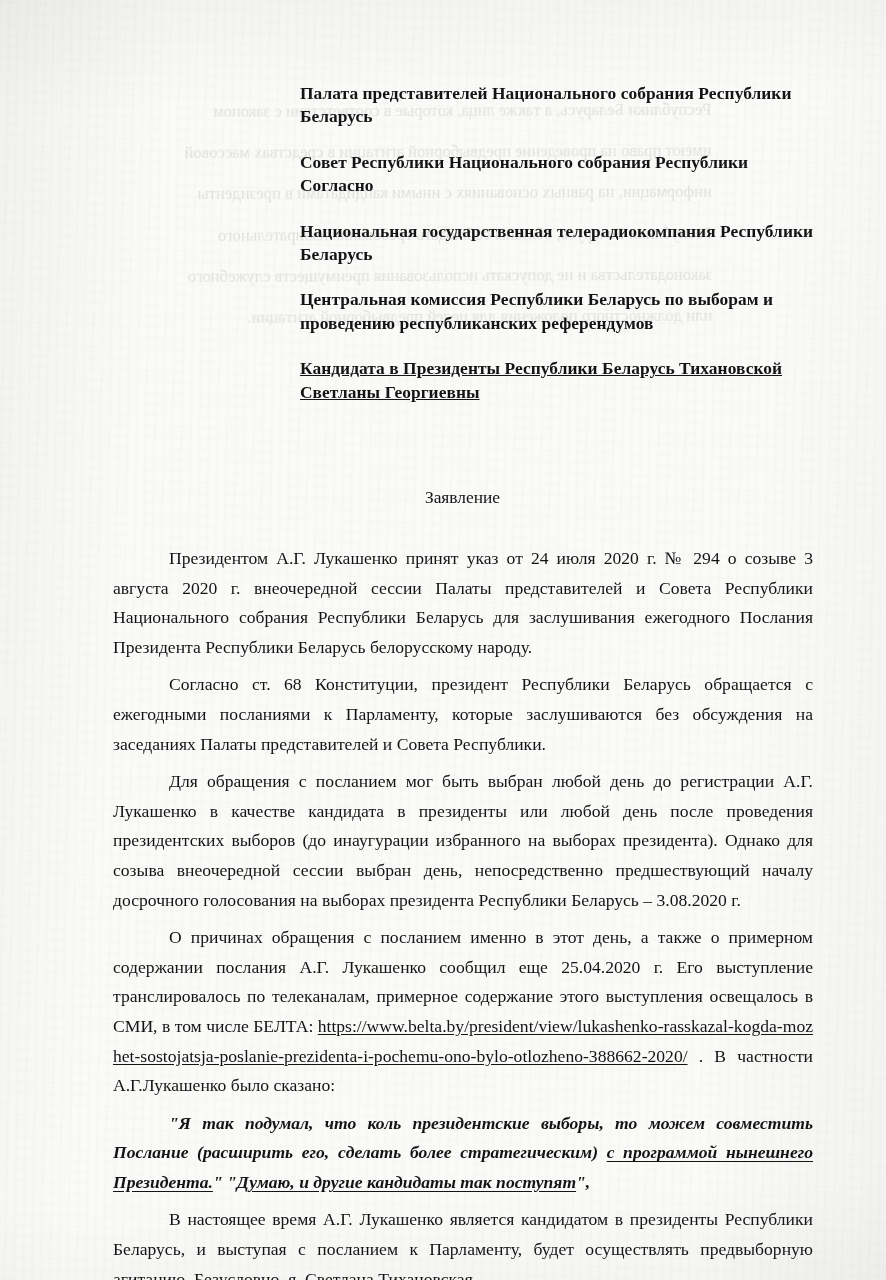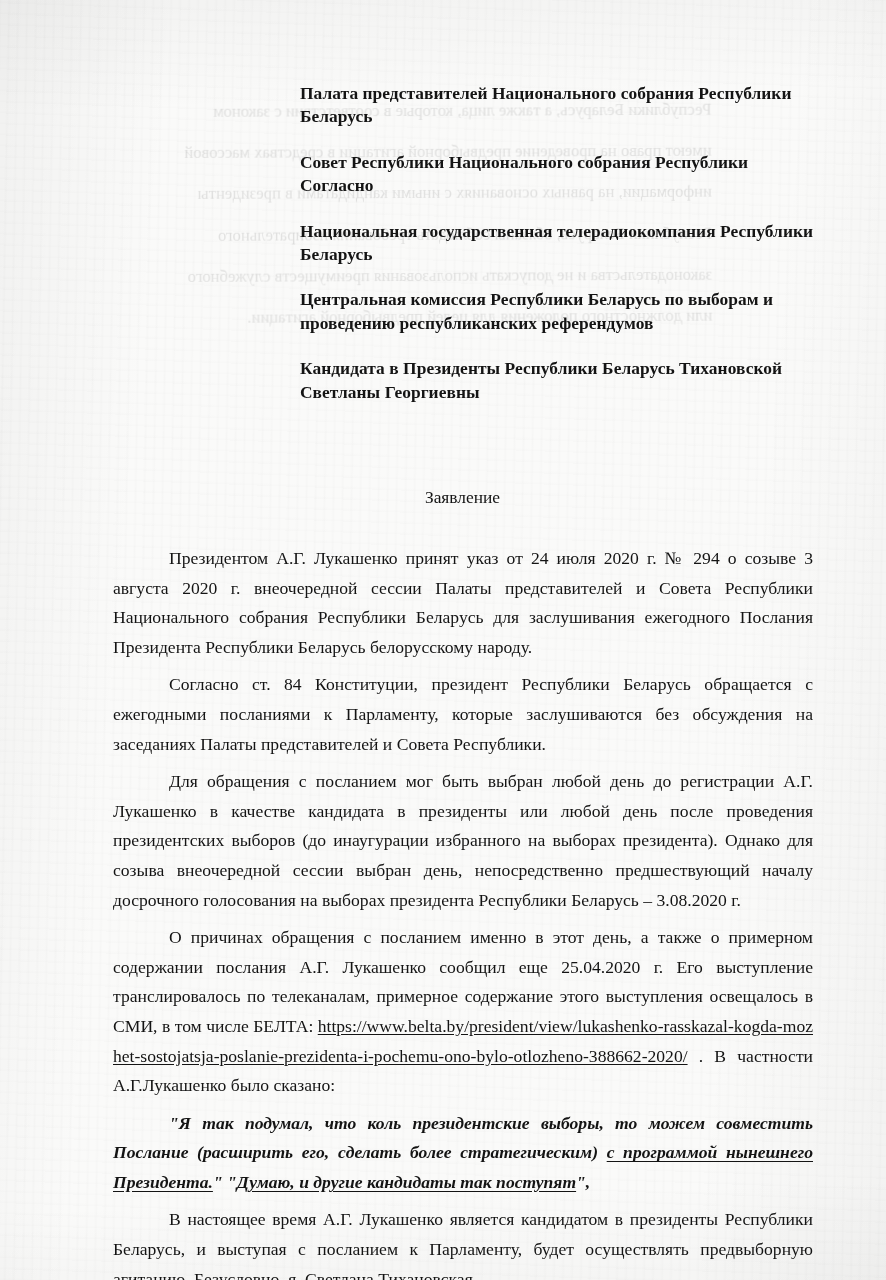--- a/index.html
+++ b/index.html
@@ -64,21 +64,21 @@
     top: 82px;
     width: 520px;
   }
   .addressee-entry {
     font-weight: bold;
     font-size: 17.4px;
     line-height: 23.4px;
     margin: 0 0 22px 0;
     letter-spacing: 0.05px;
   }
-  .addressee-entry:last-child { margin-bottom: 0; }
+  .addressee-entry:last-child { margin-bottom: 0; text-decoration: underline; }
 
   
   .doc-title {
     position: absolute;
     left: 105px;
     top: 486px;
     width: 715px;
     text-align: center;
     font-weight: normal;
     font-size: 17.4px;
@@ -141,21 +141,21 @@
       <p class="addressee-entry">Центральная комиссия Республики Беларусь по выборам и проведению республиканских референдумов</p>
       <p class="addressee-entry">Кандидата  в Президенты Республики Беларусь Тихановской Светланы Георгиевны</p>
     </div>
 
     <div class="doc-title">Заявление</div>
 
     <div class="body-block">
 
       <p>Президентом А.Г. Лукашенко принят указ от 24 июля 2020 г. № 294 о созыве 3 августа 2020 г. внеочередной сессии Палаты представителей и Совета Республики Национального собрания Республики Беларусь для заслушивания ежегодного Послания Президента Республики Беларусь белорусскому народу.</p>
 
-      <p>Согласно ст. 84 Конституции, президент Республики Беларусь обращается с ежегодными посланиями к Парламенту, которые заслушиваются без обсуждения на заседаниях Палаты представителей и Совета Республики.</p>
+      <p>Согласно ст. 68 Конституции, президент Республики Беларусь обращается с ежегодными посланиями к Парламенту, которые заслушиваются без обсуждения на заседаниях Палаты представителей и Совета Республики.</p>
 
       <p>Для обращения с посланием мог быть выбран любой день до регистрации А.Г. Лукашенко в качестве кандидата в президенты или любой день после проведения президентских выборов (до инаугурации избранного на выборах президента). Однако для созыва внеочередной сессии выбран день, непосредственно предшествующий началу досрочного голосования на выборах президента Республики Беларусь – 3.08.2020 г.</p>
 
       <p>
         <span>О причинах обращения с посланием именно в этот день, а также о примерном содержании послания А.Г. Лукашенко сообщил еще 25.04.2020 г. Его выступление транслировалось по телеканалам, примерное содержание этого выступления освещалось в СМИ, в том числе БЕЛТА: </span><span class="url-link">https://www.belta.by/president/view/lukashenko-rasskazal-kogda-mozhet-sostojatsja-poslanie-prezidenta-i-pochemu-ono-bylo-otlozheno-388662-2020/</span><span> . В частности А.Г.Лукашенко было сказано:</span>
       </p>
 
       <p class="quote-para">
         <span>"Я так подумал, что коль президентские выборы, то можем совместить Послание (расширить его, сделать более стратегическим) </span><span class="quote-underline">с программой нынешнего Президента.</span><span>" "</span><span class="quote-underline">Думаю, и другие кандидаты так поступят</span><span>",</span>
       </p>

